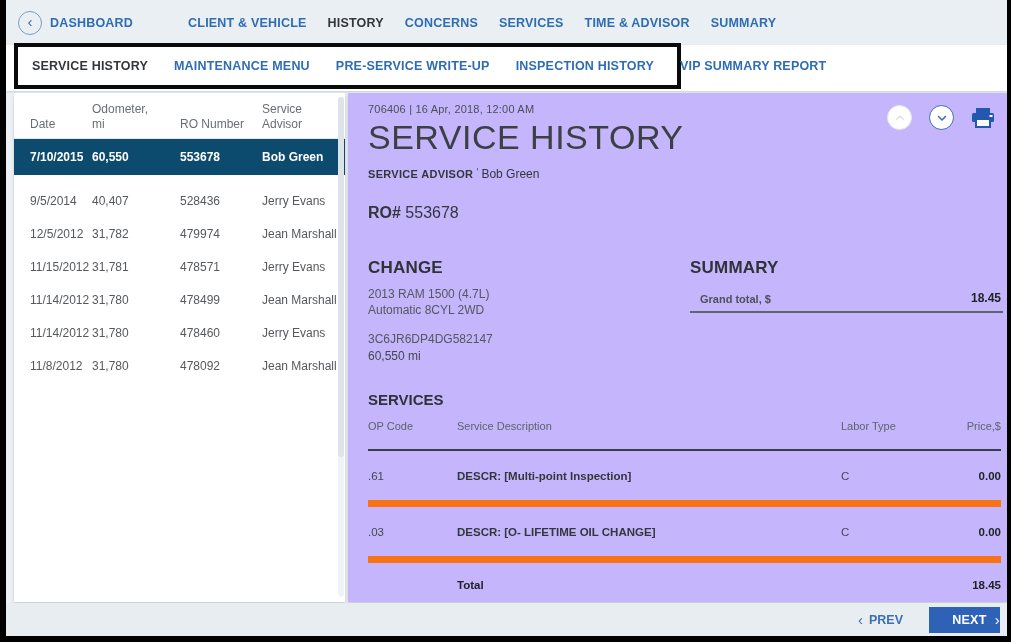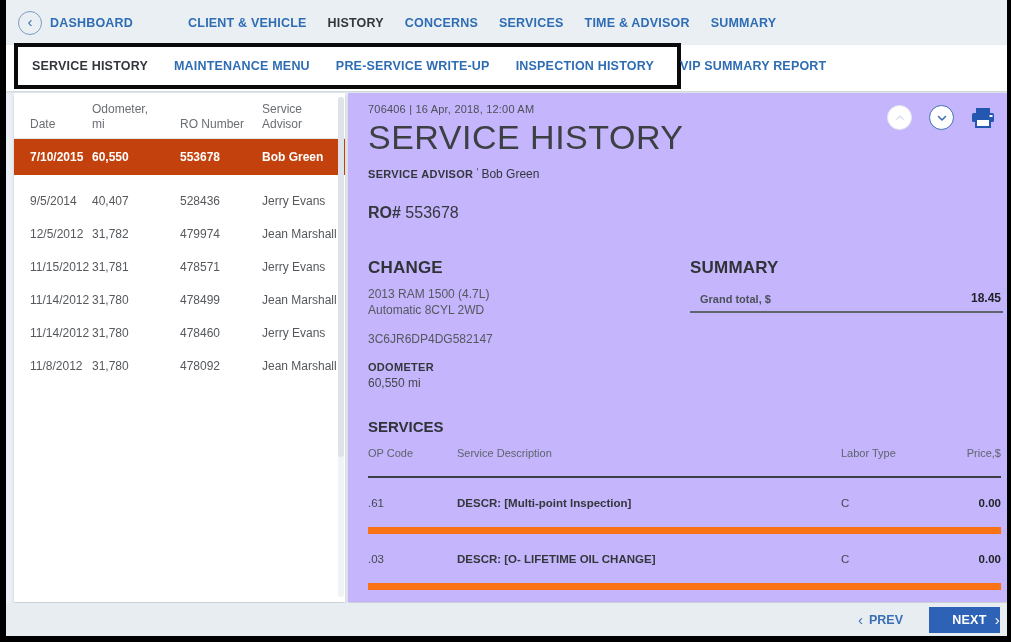--- a/index.html
+++ b/index.html
@@ -27,21 +27,21 @@
   .subnav-tab { font-size:12.5px; font-weight:700; color:#2e6db4; letter-spacing:.2px; cursor:pointer; white-space:nowrap; }
   .subnav-tab.t-active { color:#33373b; }
 
   
   .left-card { position:absolute; left:8px; top:93px; width:331px; height:509px; background:#fff; box-shadow:0 2px 3px rgba(120,130,140,.35); overflow:hidden; }
   .grid-row { display:grid; grid-template-columns:62px 88px 82px 1fr; padding-left:16px; padding-right:8px; align-items:center; }
   .list-header { height:46px; align-items:end; padding-bottom:6px; border-bottom:1px solid #e3e7eb; }
   .list-header .hcell { font-size:12px; color:#6a6e73; white-space:pre-line; line-height:1.25; }
   .list-row { height:33px; font-size:12px; color:#55585c; cursor:pointer; }
   .list-row .cell { white-space:nowrap; }
-  .list-row.selected { height:36px; background:#c2410c; color:#ffffff; font-weight:700; }
+  .list-row.selected { height:36px; background:#0c4a6e; color:#ffffff; font-weight:700; }
   .rows-gap { height:9px; }
   .v-scrollbar { position:absolute; right:1px; top:4px; width:6px; height:500px; background:#f0f3f6; border-radius:3px; }
   .v-thumb { position:absolute; left:0; top:0; width:6px; height:72%; background:#dde3e9; border-radius:3px; }
 
   
   .right-card { position:absolute; left:342px; top:93px; width:659px; height:509px; background:#c4b5fd; box-shadow:0 2px 3px rgba(120,130,140,.35); padding:10px 4px 0 20px; overflow:hidden; }
   .meta-line { font-size:11px; color:#4c5055; letter-spacing:.2px; }
   .detail-title { margin-top:3px; font-size:34px; font-weight:300; color:#3c4043; letter-spacing:.5px; }
   .advisor-line { margin-top:10px; font-size:11px; color:#33373b; }
   .advisor-label { font-weight:700; letter-spacing:.3px; }
@@ -193,21 +193,20 @@
     </div>
 
     <div class="two-col">
       <div class="col-vehicle">
         <div class="section-heading">CHANGE</div>
         <div class="veh-lines">
           <div>2013 RAM 1500 (4.7L)</div>
           <div>Automatic 8CYL 2WD</div>
         </div>
         <div class="veh-vin">3C6JR6DP4DG582147</div>
-        <div class="odo-label">ODOMETER</div>
         <div class="odo-value">
           <span>60,550</span>
           <span>mi</span>
         </div>
       </div>
       <div class="col-summary">
         <div class="section-heading">SUMMARY</div>
         <div class="summary-row">
           <span class="summary-label">Grand total, $</span>
           <span class="summary-value">18.45</span>

